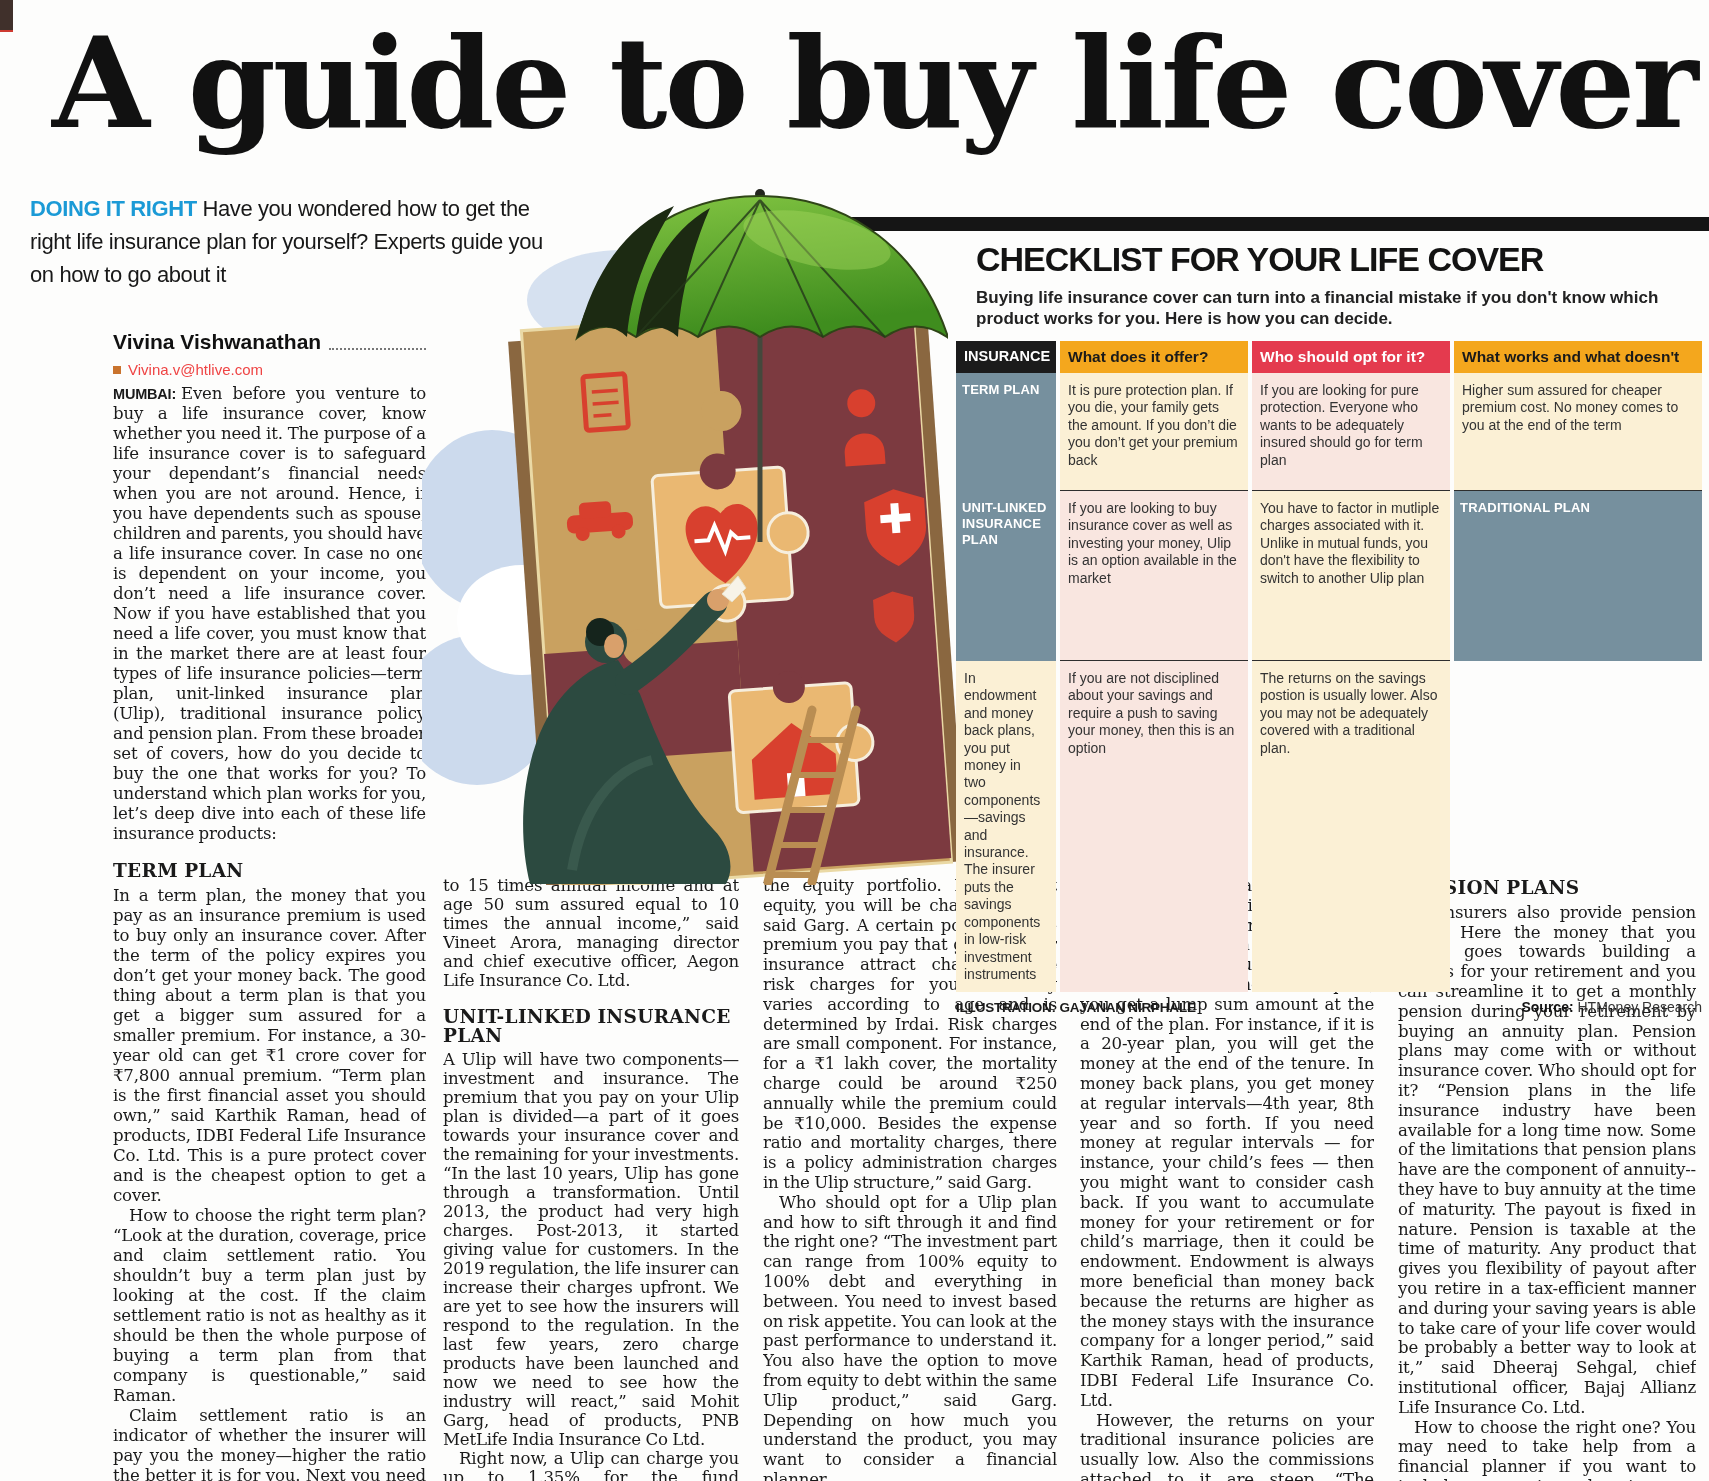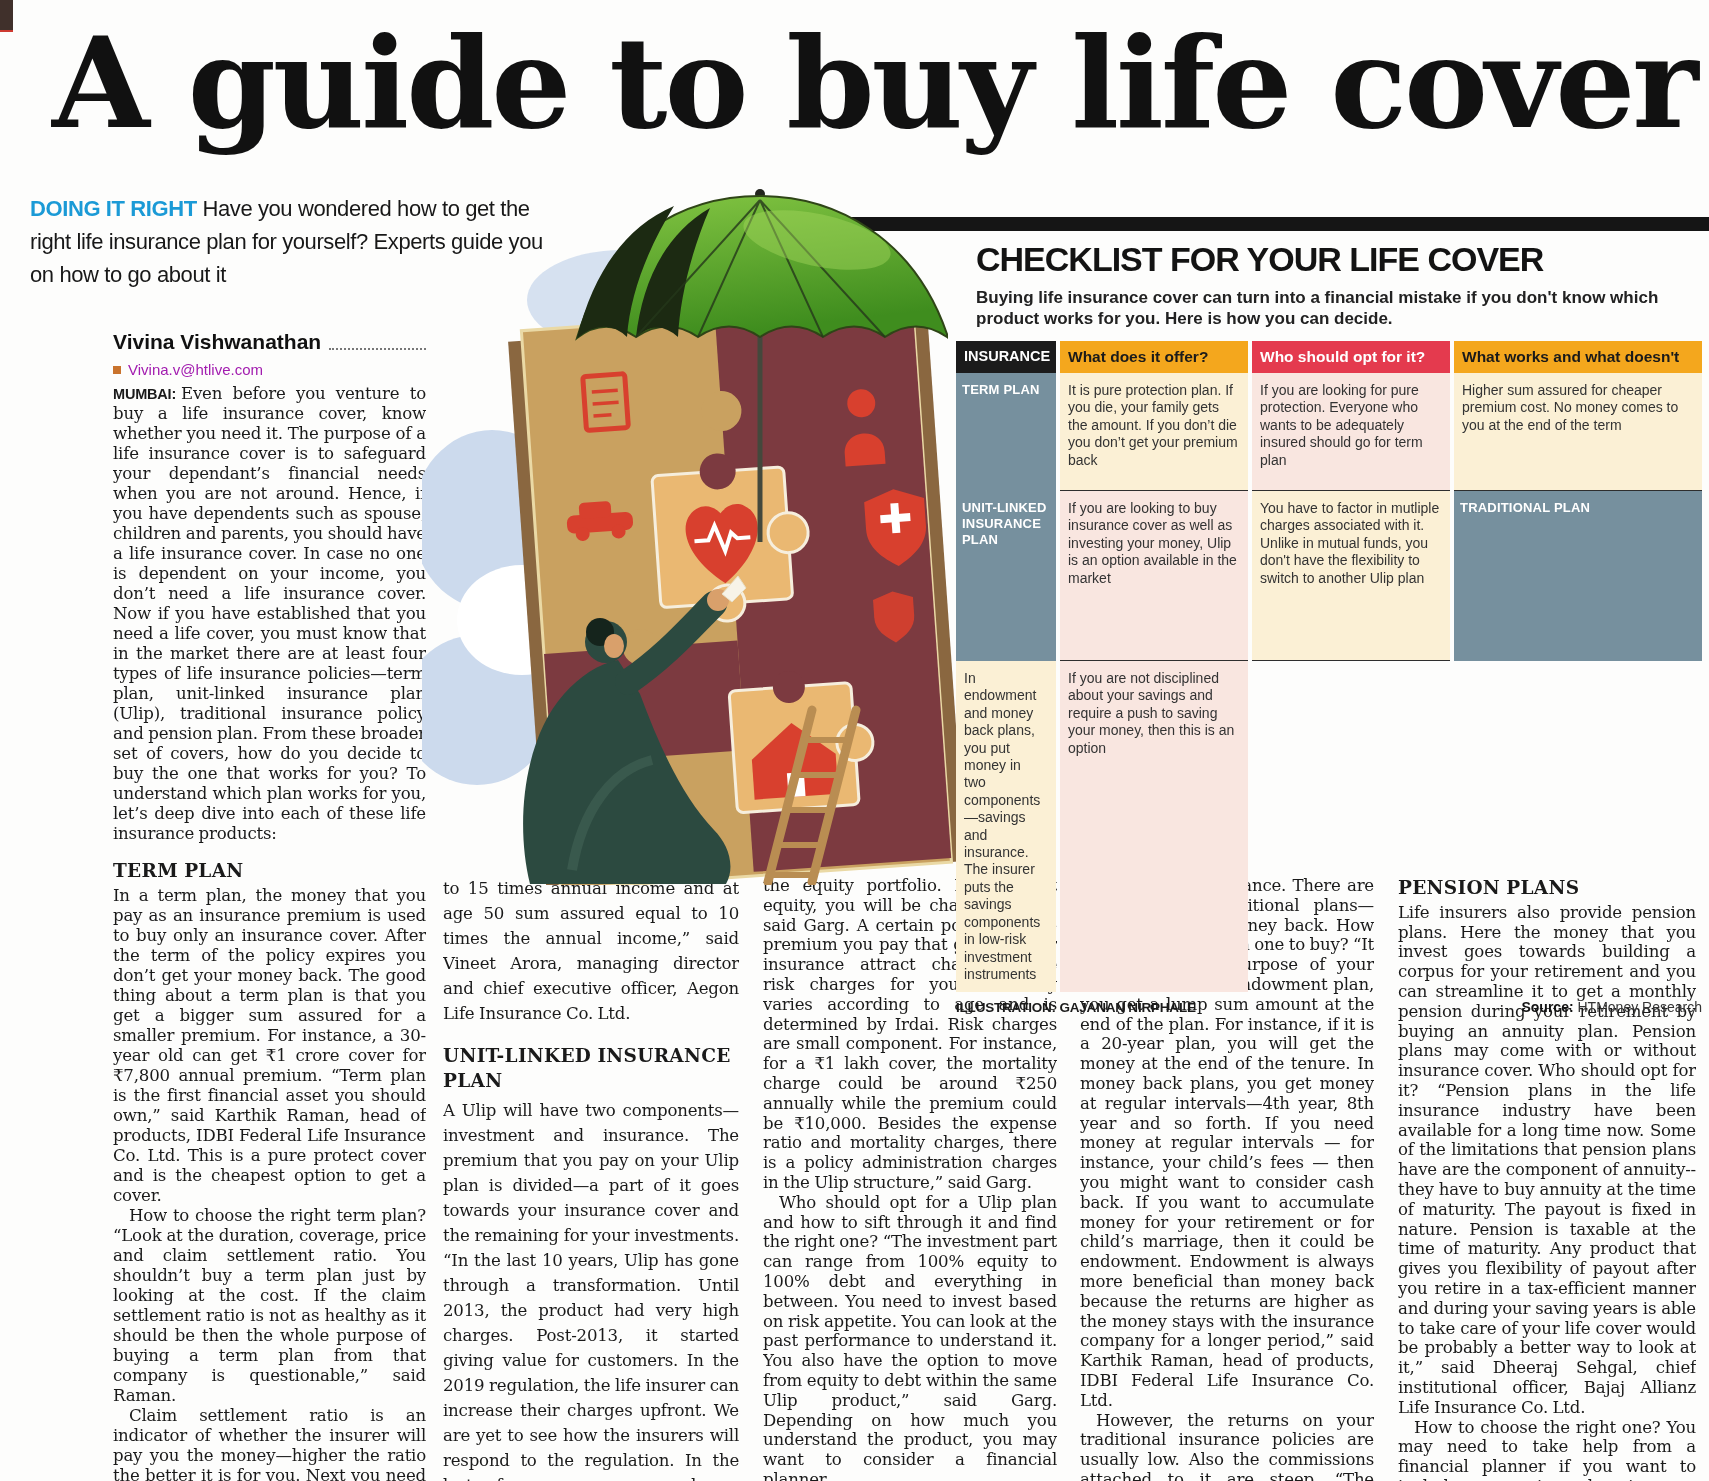--- a/index.html
+++ b/index.html
@@ -22,33 +22,33 @@
                 color:#181818; letter-spacing:-0.4px; }
   .kicker { color:#1b9ad6; font-weight:bold; }
 
   
   .byline { position:absolute; left:113px; top:330px; width:313px; font-family:"Liberation Sans", sans-serif; }
   .byline-row { display:flex; align-items:flex-end; }
   .author { font-size:21px; font-weight:bold; color:#111; white-space:nowrap; }
   .dots { flex:1; border-bottom:2px dotted #777; margin:0 0 4px 8px; }
   .email-row { display:flex; align-items:center; margin-top:7px; }
   .bullet { width:8px; height:8px; background:#c9732d; margin-right:7px; }
-  .email { font-size:15px; color:#a21caf; }
+  .email { font-size:15px; color:#ef4444; }
 
   
   .col { position:absolute; font-size:16.6px; line-height:20px; text-align:justify;
          letter-spacing:-0.2px; word-spacing:-0.5px; overflow:hidden; }
   .col p { margin:0; }
   .col h3 { font-family:"DejaVu Serif", serif; font-size:18.5px; font-weight:bold;
             letter-spacing:0.3px; margin:17px 0 5px; text-align:left; }
   .col h3:first-child { margin-top:2px; }
   .ind { text-indent:16px; }
   .lead { font-family:"Liberation Sans", sans-serif; font-weight:bold; font-size:14.5px; margin-right:5px; }
   .colL { left:113px; top:384px; width:313px; height:1097px; }
-  .colA { left:443px;  top:876px; width:296px; height:605px; line-height:25px; }
+  .colA { left:443px;  top:876px; width:296px; height:605px; line-height:19px; }
   .colB { left:763px;  top:876px; width:294px; height:605px; line-height:19.8px; }
   .colC { left:1080px; top:876px; width:294px; height:605px; line-height:19.8px; }
   .colD { left:1398px; top:876px; width:298px; height:605px; line-height:19.8px; }
 
   
   .blackbar { position:absolute; left:798px; top:217px; width:911px; height:14px; background:#151515; z-index:1; }
 
   
   .illo { position:absolute; left:422px; top:170px; width:545px; height:715px; z-index:2; pointer-events:none; }
 
@@ -209,20 +209,21 @@
       <div class="cell pink sep">If you are looking for pure protection. Everyone who wants to be adequately insured should go for term plan</div>
       <div class="cell cream sep">Higher sum assured for cheaper premium cost. No money comes to you at the end of the term</div>
 
       <div class="lab r2">UNIT-LINKED INSURANCE PLAN</div>
       <div class="cell pink sep">If you are looking to buy insurance cover as well as investing your money, Ulip is an option available in the market</div>
       <div class="cell cream sep">You have to factor in mutliple charges associated with it. Unlike in mutual funds, you don't have the flexibility to switch to another Ulip plan</div>
 
       <div class="lab r3">TRADITIONAL PLAN</div>
       <div class="cell cream">In endowment and money back plans, you put money in two components—savings and insurance. The insurer puts the savings components in low-risk investment instruments</div>
       <div class="cell pink">If you are not disciplined about your savings and require a push to saving your money, then this is an option</div>
+      <div class="cell cream">The returns on the savings postion is usually lower. Also you may not be adequately covered with a traditional plan.</div>
     </div>
     <div class="credits">
       <span class="illo-credit">ILLUSTRATION: GAJANAN NIRPHALE</span>
       <span class="source"><b>Source:</b> <span>HTMoney Research</span></span>
     </div>
   </section>
 
   <div class="col colA">
     <p>to 15 times annual income and at age 50 sum assured equal to 10 times the annual income,” said Vineet Arora, managing director and chief executive officer, Aegon Life Insurance Co. Ltd.</p>
     <h3>UNIT-LINKED INSURANCE PLAN</h3>

